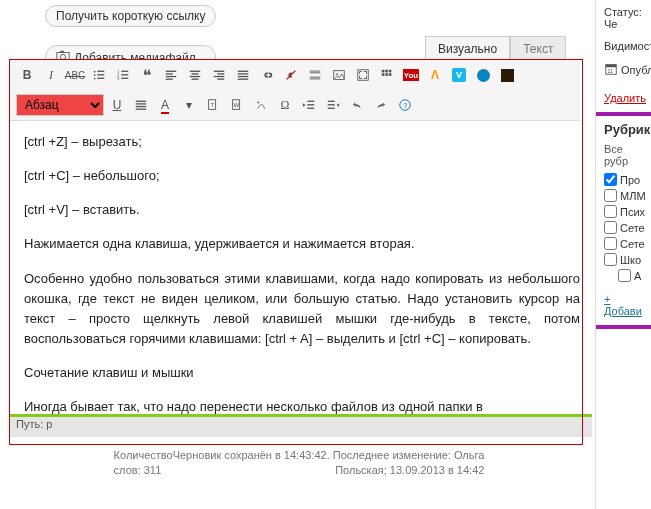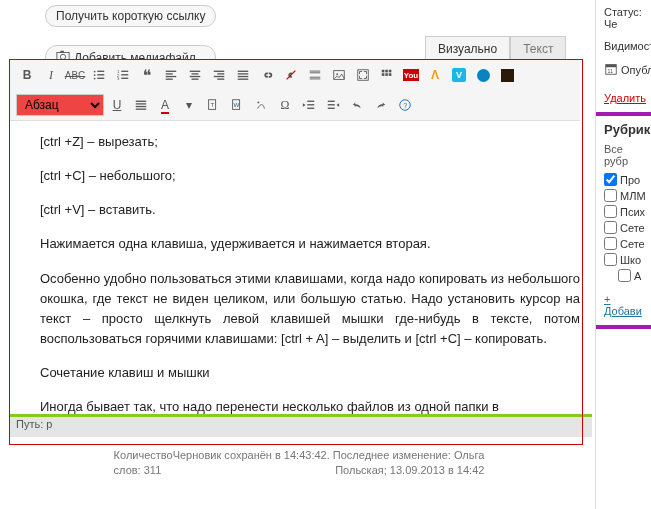--- a/index.html
+++ b/index.html
@@ -9,21 +9,21 @@
 .tabs{position:absolute;left:425px;top:36px;display:flex;gap:0}
 .tab{padding:5px 12px;border:1px solid #ccc;border-bottom:none;background:#ebebeb;color:#777;cursor:pointer;font-size:12px}
 .tab.active{background:#f5f5f5;color:#333}
 .editor-outline{position:absolute;left:9px;top:59px;width:572px;height:384px;border:1.5px solid #c00;z-index:10;pointer-events:none}
 .toolbar{position:absolute;left:10px;top:60px;width:570px;background:#f5f5f5;border-bottom:1px solid #dedede}
 .trow{display:flex;align-items:center;padding:4px 6px;gap:2px;flex-wrap:nowrap}
 .tbtn{width:20px;height:20px;display:inline-flex;align-items:center;justify-content:center;border:1px solid transparent;cursor:pointer;color:#555;font-size:12px}
 .tbtn svg{width:14px;height:14px}
 .tsel{font-size:12px;padding:2px 4px;border:1px solid #ccc;background:#ef4444}
 .content{position:absolute;left:10px;top:122px;width:556px;height:300px;padding:10px 14px;overflow:hidden;line-height:1.55;font-size:13px;color:#222;text-align:justify}
-.content p{margin:0 0 14px 16px}
+.content p{margin:0 0 14px 0}
 .statusbar{position:absolute;left:10px;top:414px;width:570px;height:18px;background:#e5e5e5;border-top:3px solid #84cc16;font-size:11px;color:#555;padding:1px 6px}
 .footer{position:absolute;left:18px;top:448px;width:562px;display:flex;justify-content:center;color:#777;font-size:11px;line-height:1.4}
 .footer .r{text-align:right}
 .sidebar{position:absolute;left:595px;top:0;width:56px;height:509px;border-left:1px solid #ddd;font-size:11px;color:#333;overflow:hidden}
 .sbox{border-bottom:4px solid #a21caf;padding:6px 4px 8px 8px}
 .sbox h4{margin:0 0 6px 0;font-size:13px;font-weight:bold}
 .cb{display:flex;align-items:center;gap:3px;margin:3px 0;white-space:nowrap}
 .cb input{margin:0}
 .link{color:#c00;text-decoration:underline;cursor:pointer}
 .link2{color:#21759b;text-decoration:underline;cursor:pointer}

